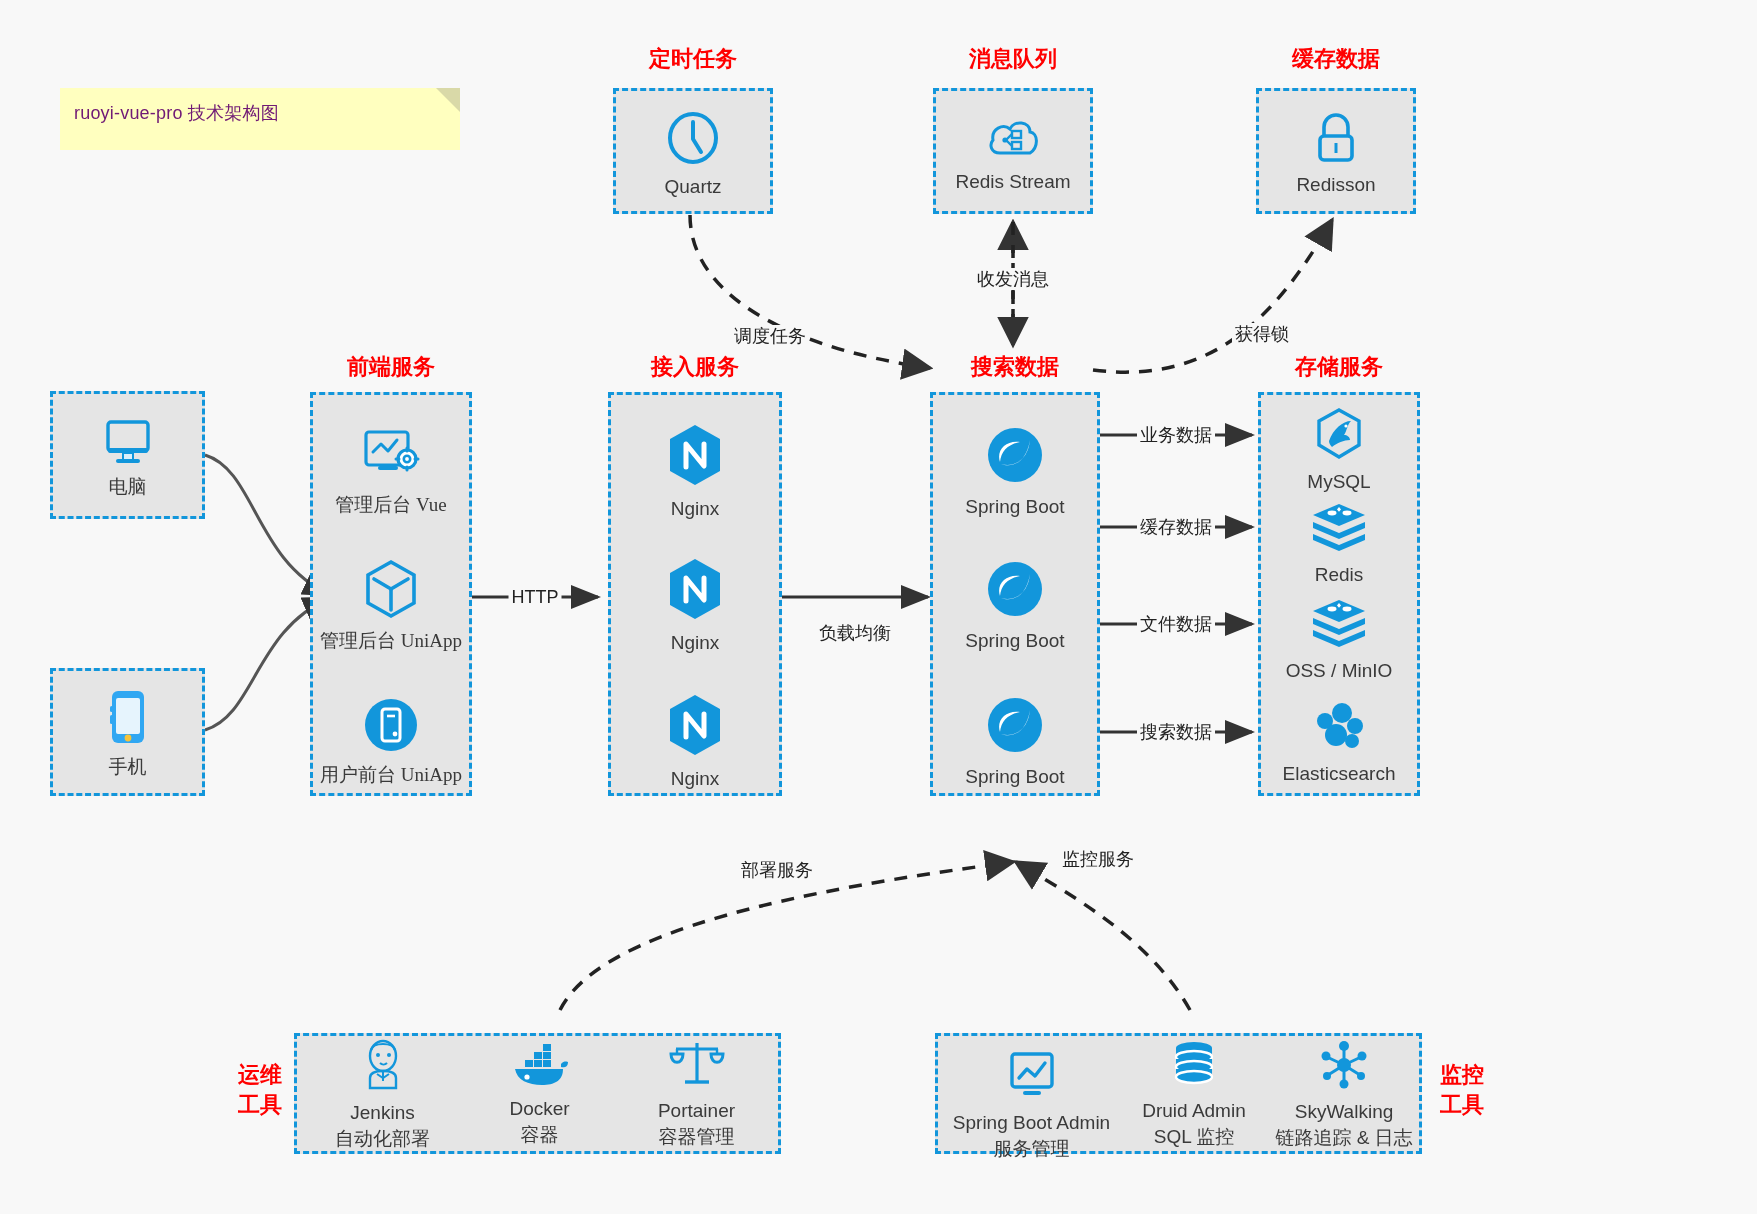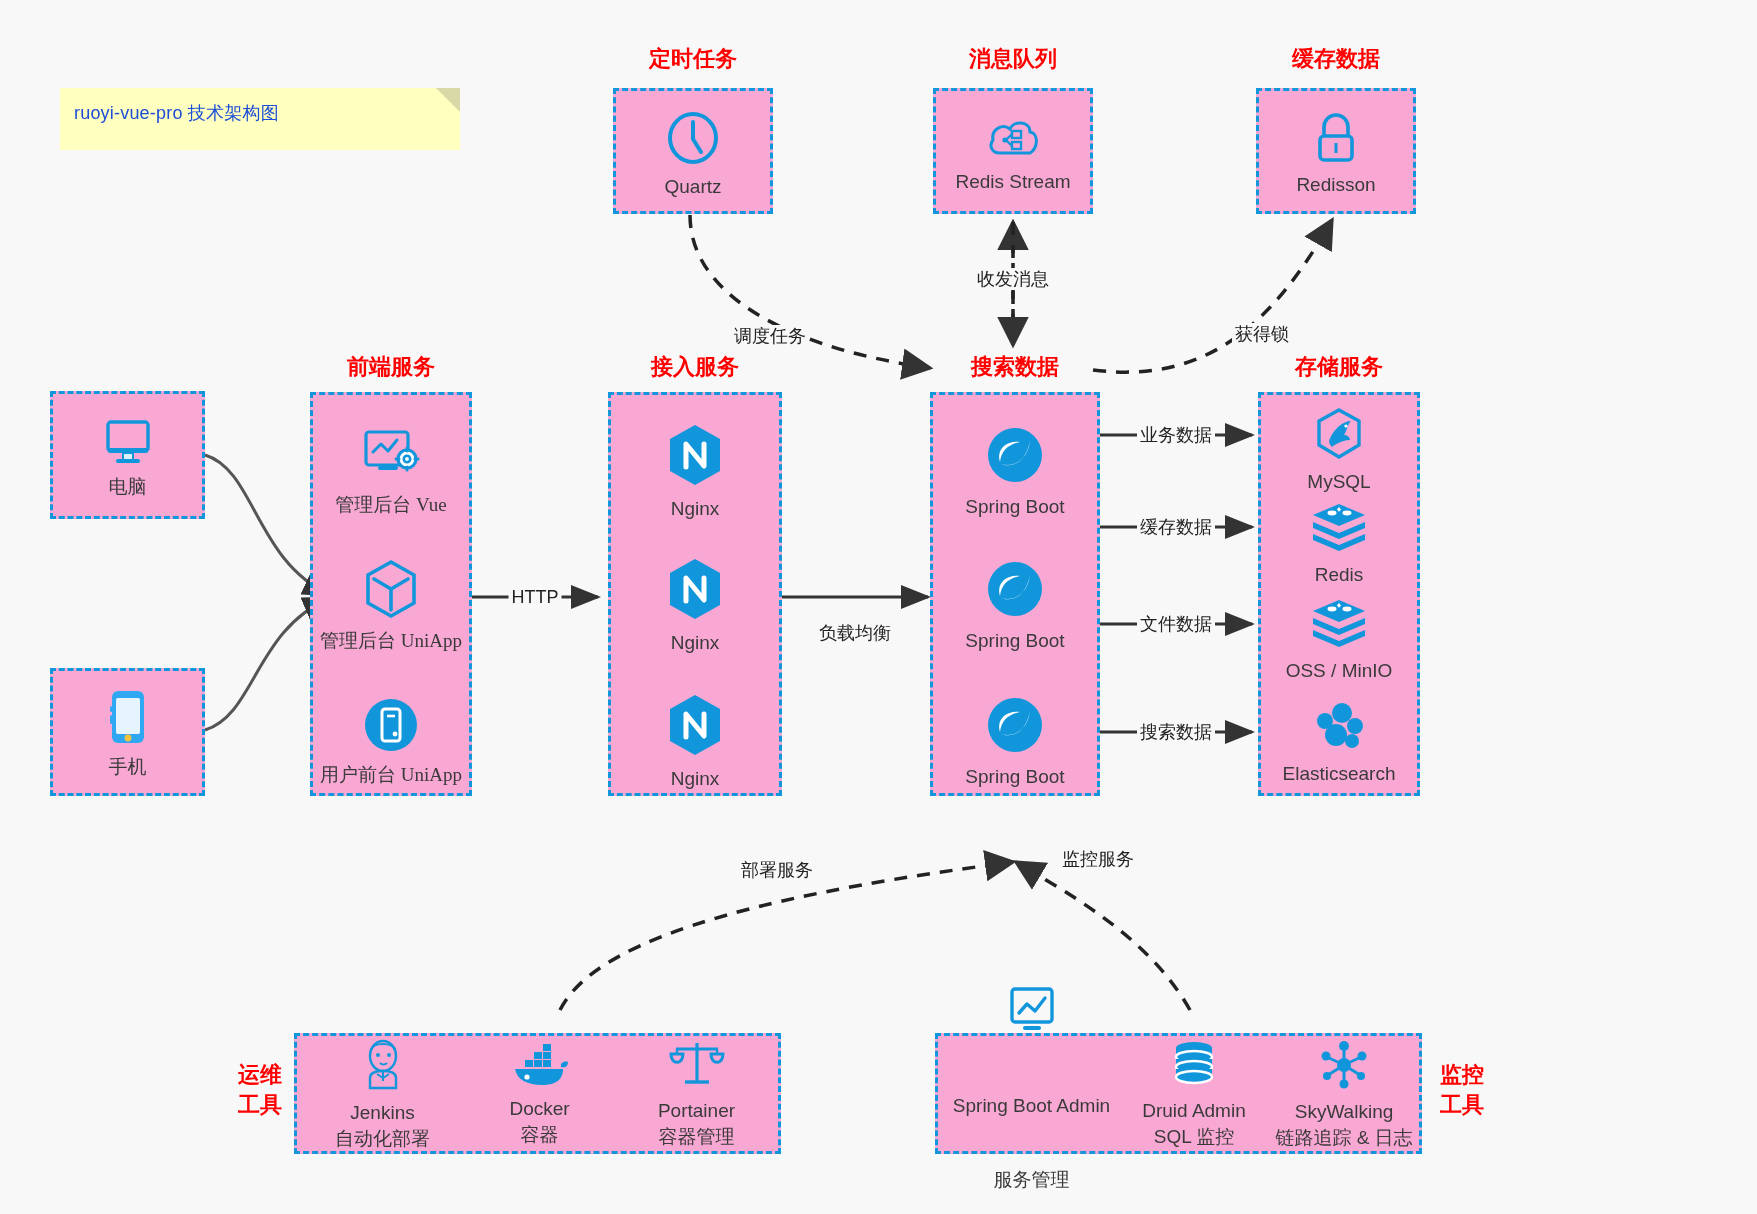--- a/index.html
+++ b/index.html
@@ -12,38 +12,38 @@
     color:#3a3a3a;
   }
   #canvas{position:absolute;inset:0;}
   svg.wires{position:absolute;left:0;top:0;width:1757px;height:1214px;pointer-events:none;}
 
   .note{
     position:absolute;left:60px;top:88px;width:400px;height:62px;
     background:#ffffbf;
     padding:10px 14px 0 14px;
     box-sizing:border-box;
-    font-size:18px;line-height:30px;color:#1d4ed8;
+    font-size:18px;line-height:30px;color:#701a75;
     letter-spacing:.2px;
   }
   .note .fold{
     position:absolute;right:0;top:0;width:0;height:0;
     border-left:24px solid transparent;border-top:24px solid #d9d9a8;
   }
 
   .grp-title{
     position:absolute;color:#ff0000;font-weight:bold;font-size:22px;
     text-align:center;white-space:nowrap;
   }
   .grp-title.side{line-height:30px;}
 
   .box{
     position:absolute;
     border:3px dashed #1296db;
-    background:#f9a8d4;
+    background:#e5e5e5;
     box-sizing:border-box;
   }
 
   .cell{position:absolute;display:flex;flex-direction:column;align-items:center;justify-content:center;}
   .cell .ico{display:flex;align-items:center;justify-content:center;}
   .cell .cap{margin-top:8px;font-size:19px;color:#3a3a3a;white-space:nowrap;text-align:center;line-height:26px;}
   .cell .cap2{font-size:19px;color:#3a3a3a;white-space:nowrap;text-align:center;line-height:26px;}
 
   .edge-label{
     position:absolute;font-size:18px;color:#222;background:#f8f8f8;
@@ -401,21 +401,21 @@
           <line x1="8" y1="9" x2="8" y2="14" stroke="#1296db" stroke-width="2.4"></line>
           <line x1="48" y1="9" x2="48" y2="14" stroke="#1296db" stroke-width="2.4"></line>
         </svg>
       </div>
       <div class="cap">Portainer</div>
       <div class="cap2">容器管理</div>
     </div>
   </div>
 
   <div class="box" style="left:935px;top:1033px;width:487px;height:121px;">
-    <div class="cell" style="left:6px;top:0;width:175px;height:106px;gap:48px;">
+    <div class="cell" style="left:6px;top:17px;width:175px;height:106px;">
       <div class="ico">
         <svg width="56" height="52" viewBox="0 0 56 52">
           <rect x="8" y="4" width="40" height="33" rx="3" fill="none" stroke="#1296db" stroke-width="3.4"></rect>
           <path d="M15 28 L23 19 L31 26 L41 13" fill="none" stroke="#1296db" stroke-width="3.4" stroke-linecap="round" stroke-linejoin="round"></path>
           <rect x="19" y="41" width="18" height="4" rx="2" fill="#1296db"></rect>
         </svg>
       </div>
       <div class="cap">Spring Boot Admin</div>
       <div class="cap2">服务管理</div>
     </div>

